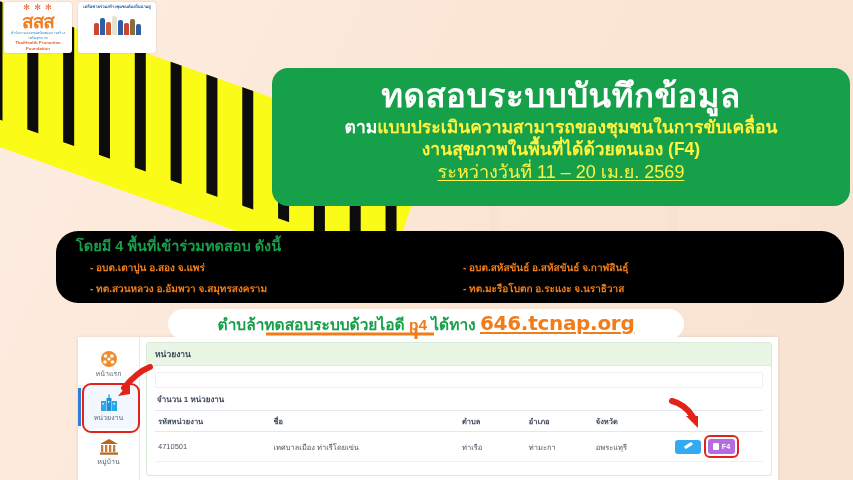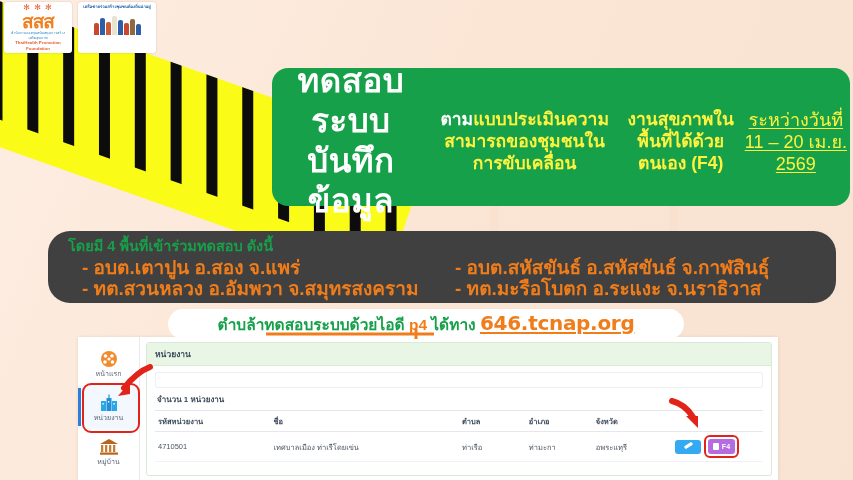--- a/index.html
+++ b/index.html
@@ -56,38 +56,38 @@
   }
   .h-line1{font-size:18px;font-weight:bold;color:#1a9e47;letter-spacing:.2px;line-height:20px;}
   .h-line1 .tc{color:#1a9e47;}
   .h-line1 .na{color:#f07d1a;}
   .h-line1 .th{color:#1a9e47;}
   .h-line2{font-size:12.5px;color:#f4913c;line-height:14px;margin-top:1px;}
   
   .green-banner{
     position:absolute;left:272px;top:68px;width:578px;height:138px;
     background:#17a04a;border-radius:16px;z-index:4;
-    display:flex;flex-direction:row;align-items:center;justify-content:flex-start;
+    display:flex;flex-direction:column;align-items:center;justify-content:flex-start;
     padding-top:8px;box-sizing:border-box;text-align:center;
   }
   .gb-title{font-size:33px;font-weight:bold;color:#ffffff;line-height:40px;letter-spacing:.5px;}
   .gb-sub{font-size:17.5px;font-weight:bold;line-height:22px;color:#fff33f;}
   .gb-sub .w{color:#ffffff;}
   .gb-date{font-size:18px;font-weight:normal;color:#fff33f;line-height:22px;
     text-decoration:underline;text-underline-offset:2px;margin-top:1px;}
   
   .areas-card{
-    position:absolute;left:48px;top:231px;width:788px;height:72px;
-    background:#404040;border-radius:22px;z-index:4;
+    position:absolute;left:56px;top:231px;width:788px;height:72px;
+    background:#000000;border-radius:22px;z-index:4;
     padding:6px 14px 12px 20px;box-sizing:border-box;
   }
   .areas-head{font-size:14.5px;font-weight:bold;color:#17a04a;line-height:19px;}
   .areas-grid{display:flex;margin-top:1px;}
   .areas-col{width:50%;}
-  .area-item{font-size:19px;font-weight:bold;color:#f07d1a;line-height:21px;
+  .area-item{font-size:10px;font-weight:bold;color:#f07d1a;line-height:21px;
     padding-left:14px;white-space:nowrap;}
   .areas-col.right .area-item{padding-left:10px;}
   
   .url-card{
     position:absolute;left:168px;top:309px;width:516px;height:30px;
     background:#ffffff;border-radius:15px;z-index:5;
     display:flex;align-items:center;justify-content:center;
   }
   .url-text{font-size:15.5px;font-weight:bold;color:#17a04a;line-height:20px;}
   .url-text .pid{color:#f07d1a;}

